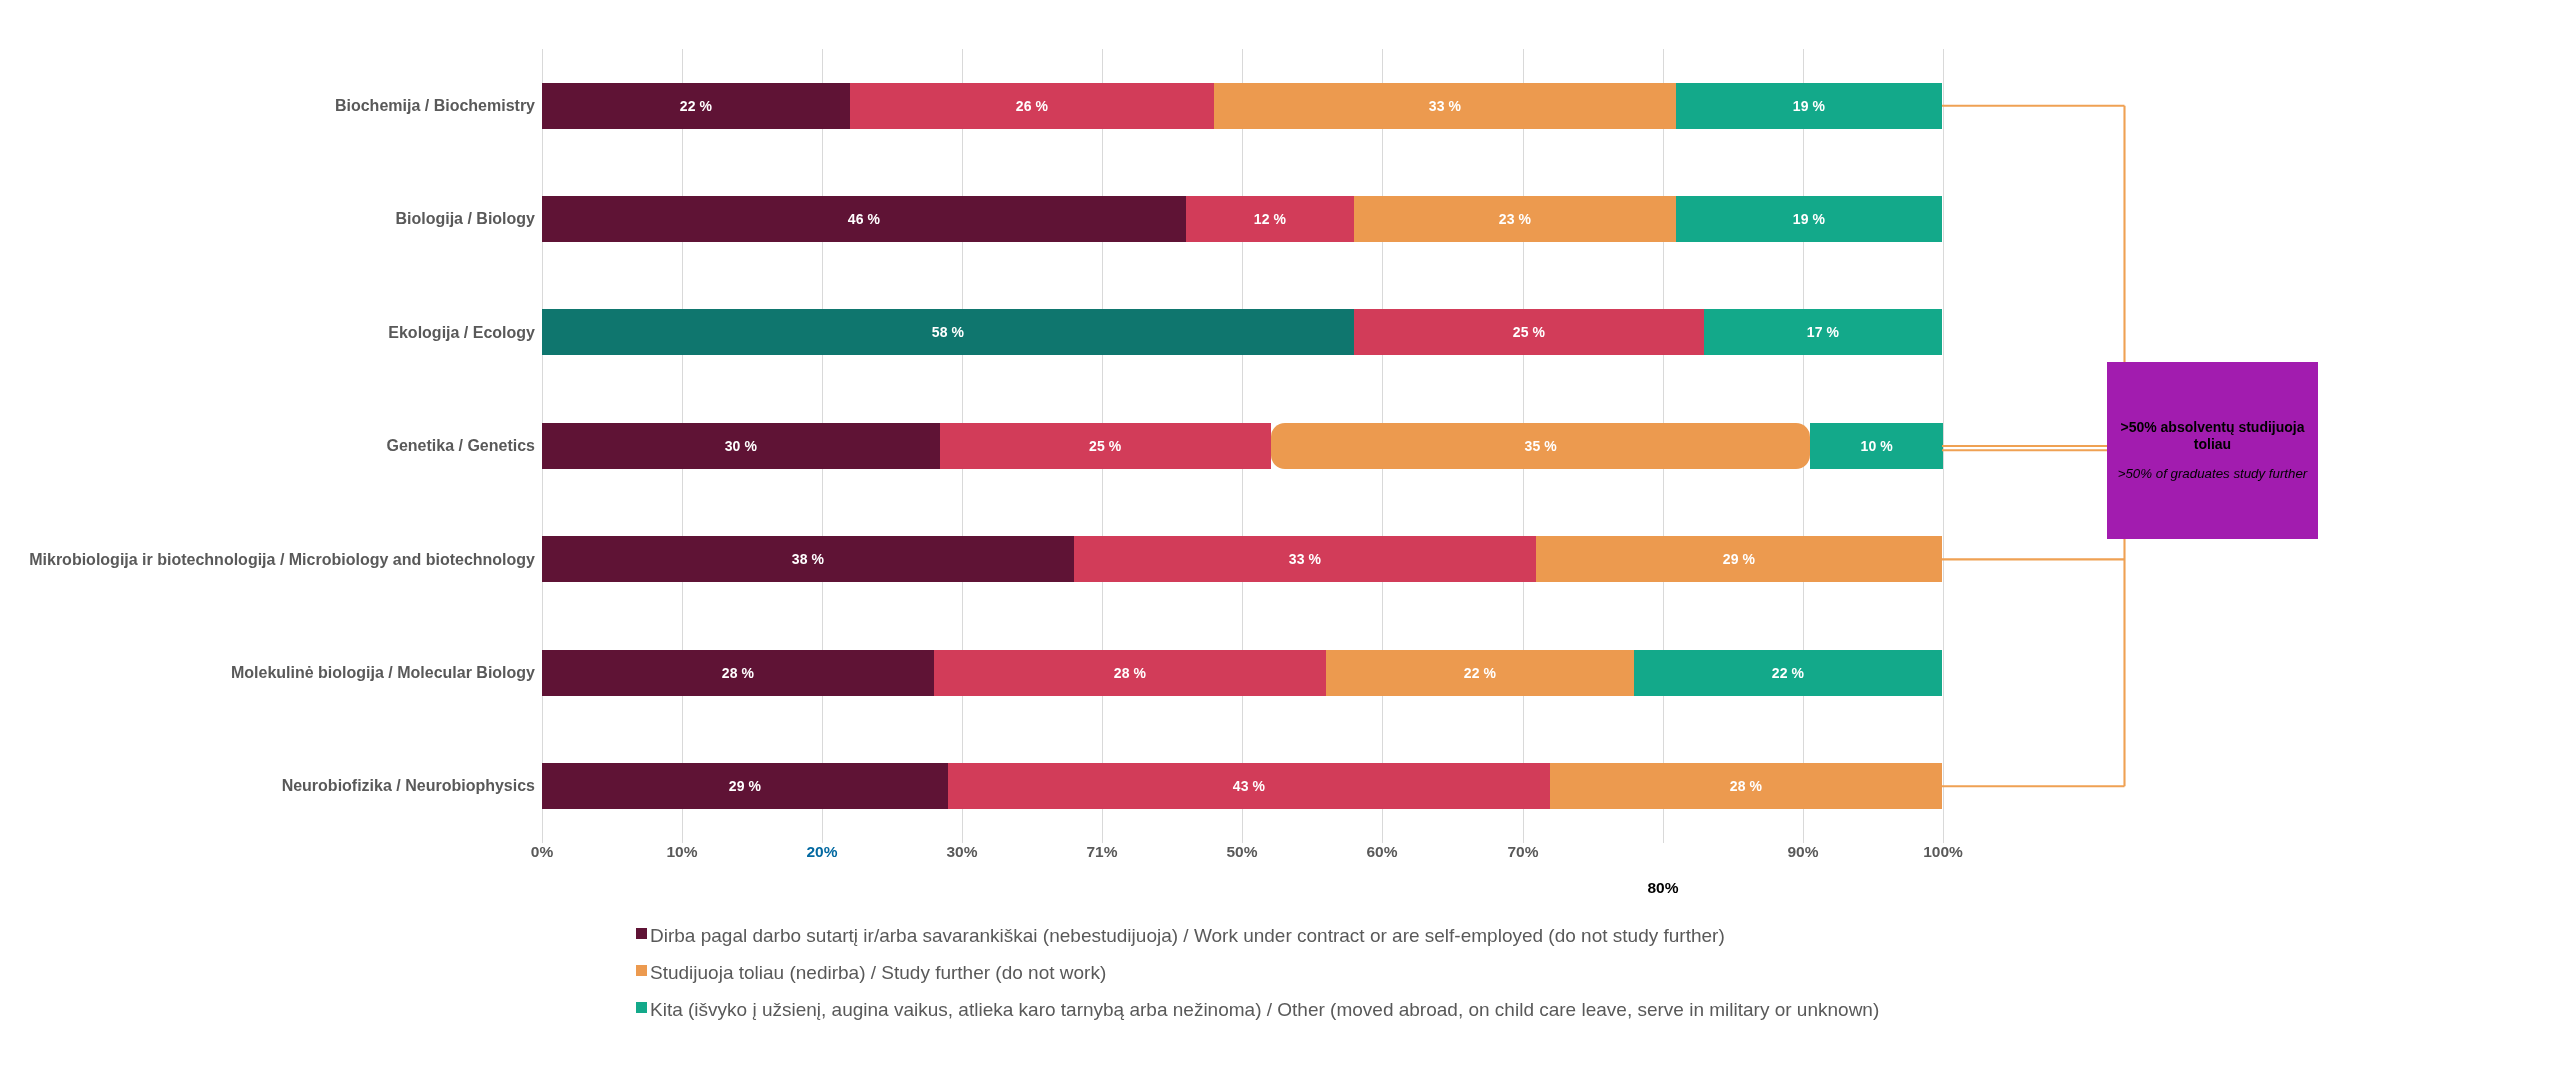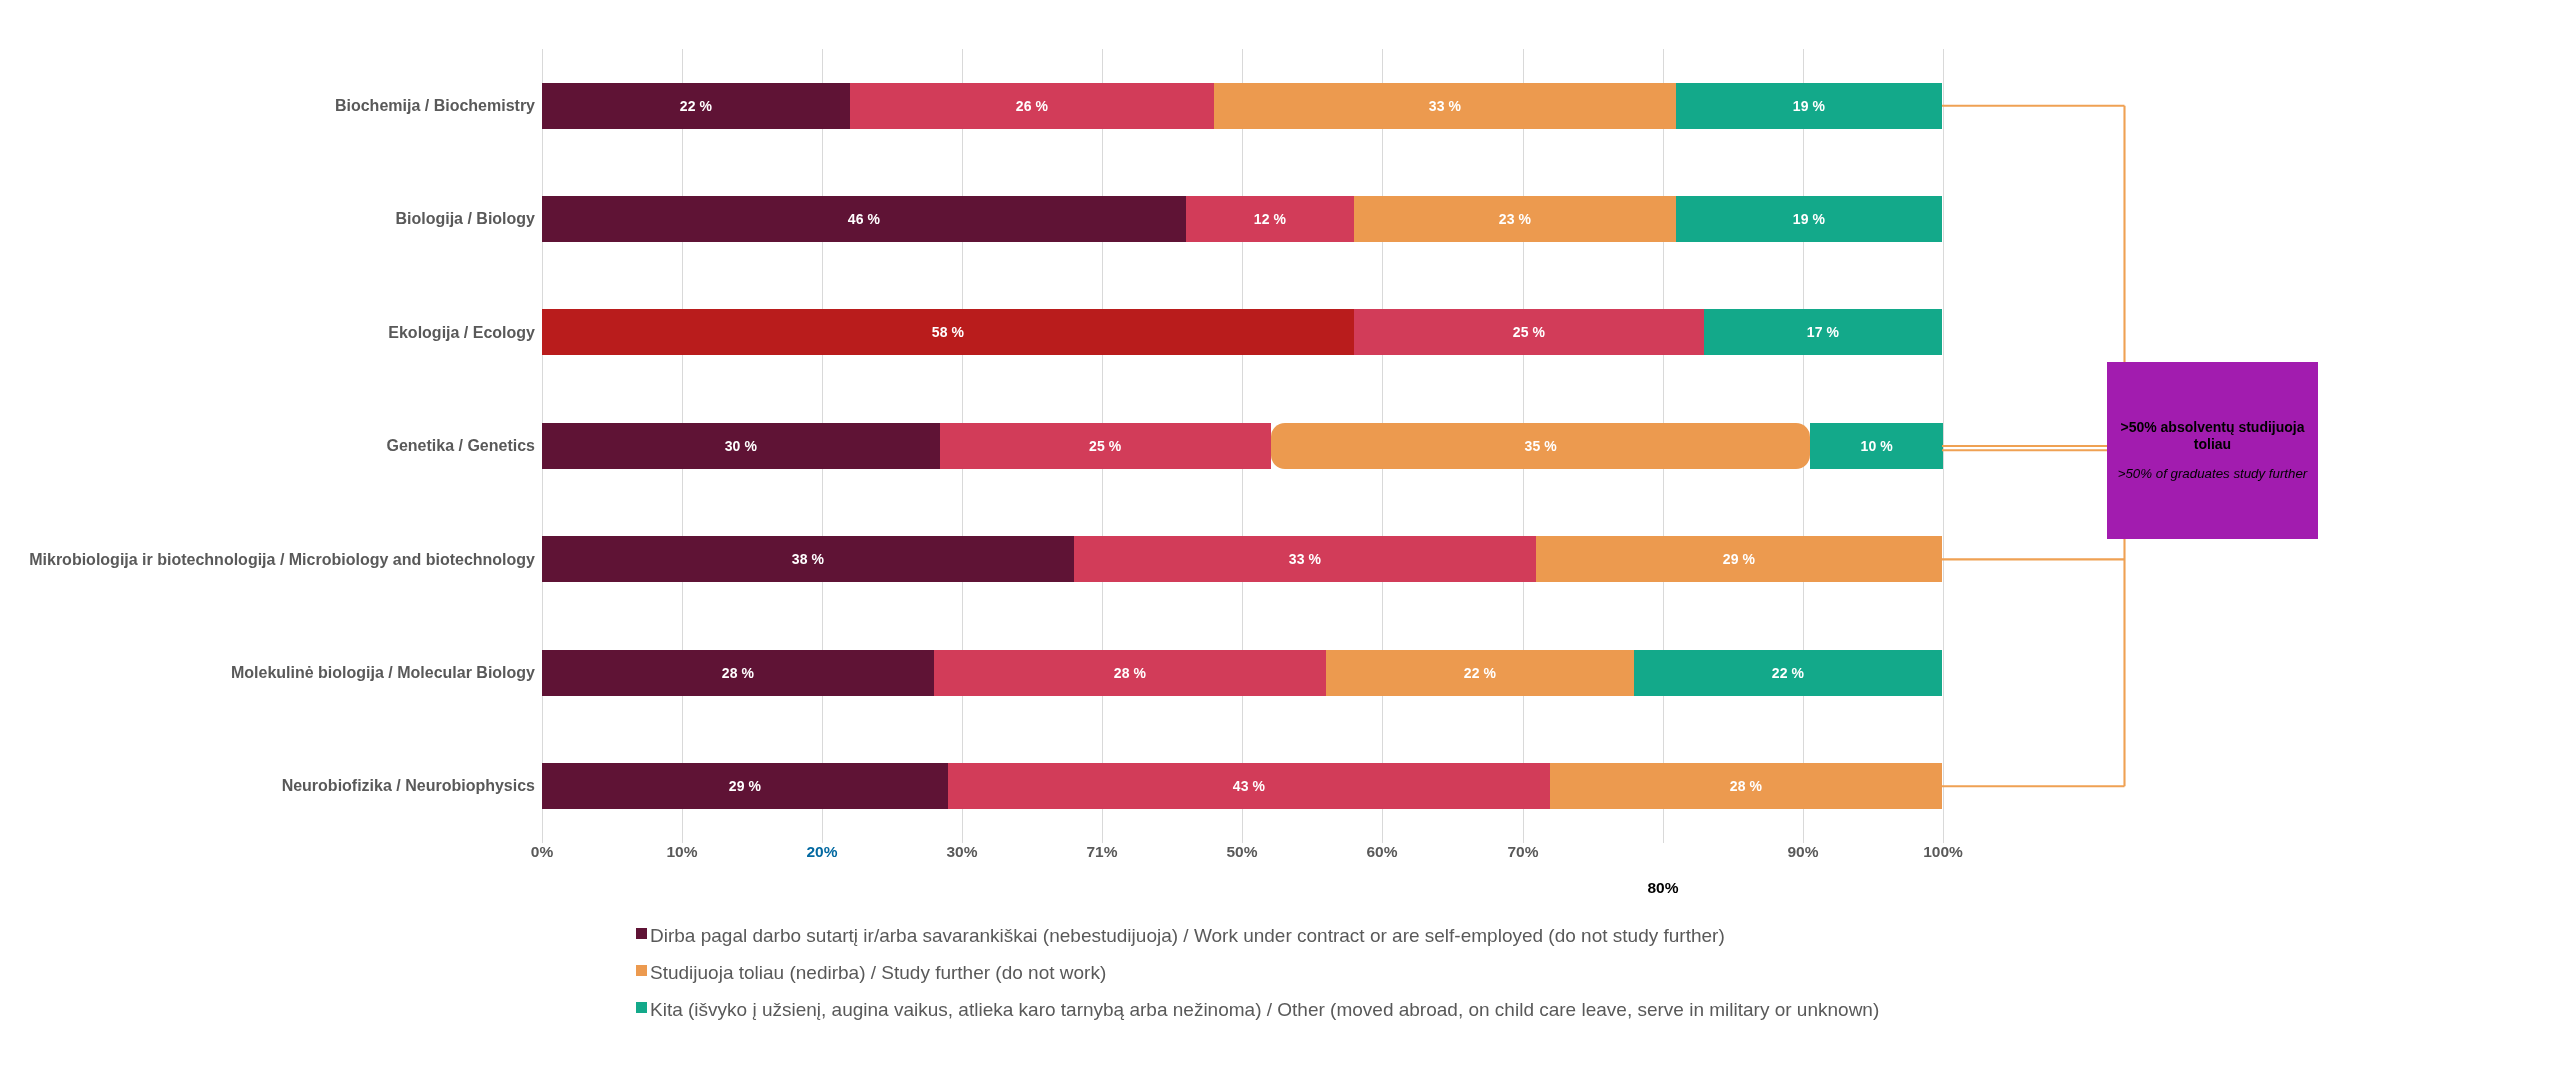--- a/index.html
+++ b/index.html
@@ -208,21 +208,21 @@
             <span class="seg-label">12 %</span>
           </div>
           <div class="seg" style="width: 322px; background: rgb(236, 154, 79);">
             <span class="seg-label">23 %</span>
           </div>
           <div class="seg" style="width: 266px; background: rgb(19, 169, 138);">
             <span class="seg-label">19 %</span>
           </div>
         </div>
         <div class="bar-row" style="top: 260px;">
-          <div class="seg" style="width: 812px; background: #b91c1c;">
+          <div class="seg" style="width: 812px; background: #0f766e;">
             <span class="seg-label">58 %</span>
           </div>
           <div class="seg" style="width: 350px; background: rgb(210, 60, 89);">
             <span class="seg-label">25 %</span>
           </div>
           <div class="seg" style="width: 238px; background: rgb(19, 169, 138);">
             <span class="seg-label">17 %</span>
           </div>
         </div>
         <div class="bar-row" style="top: 374px;">

